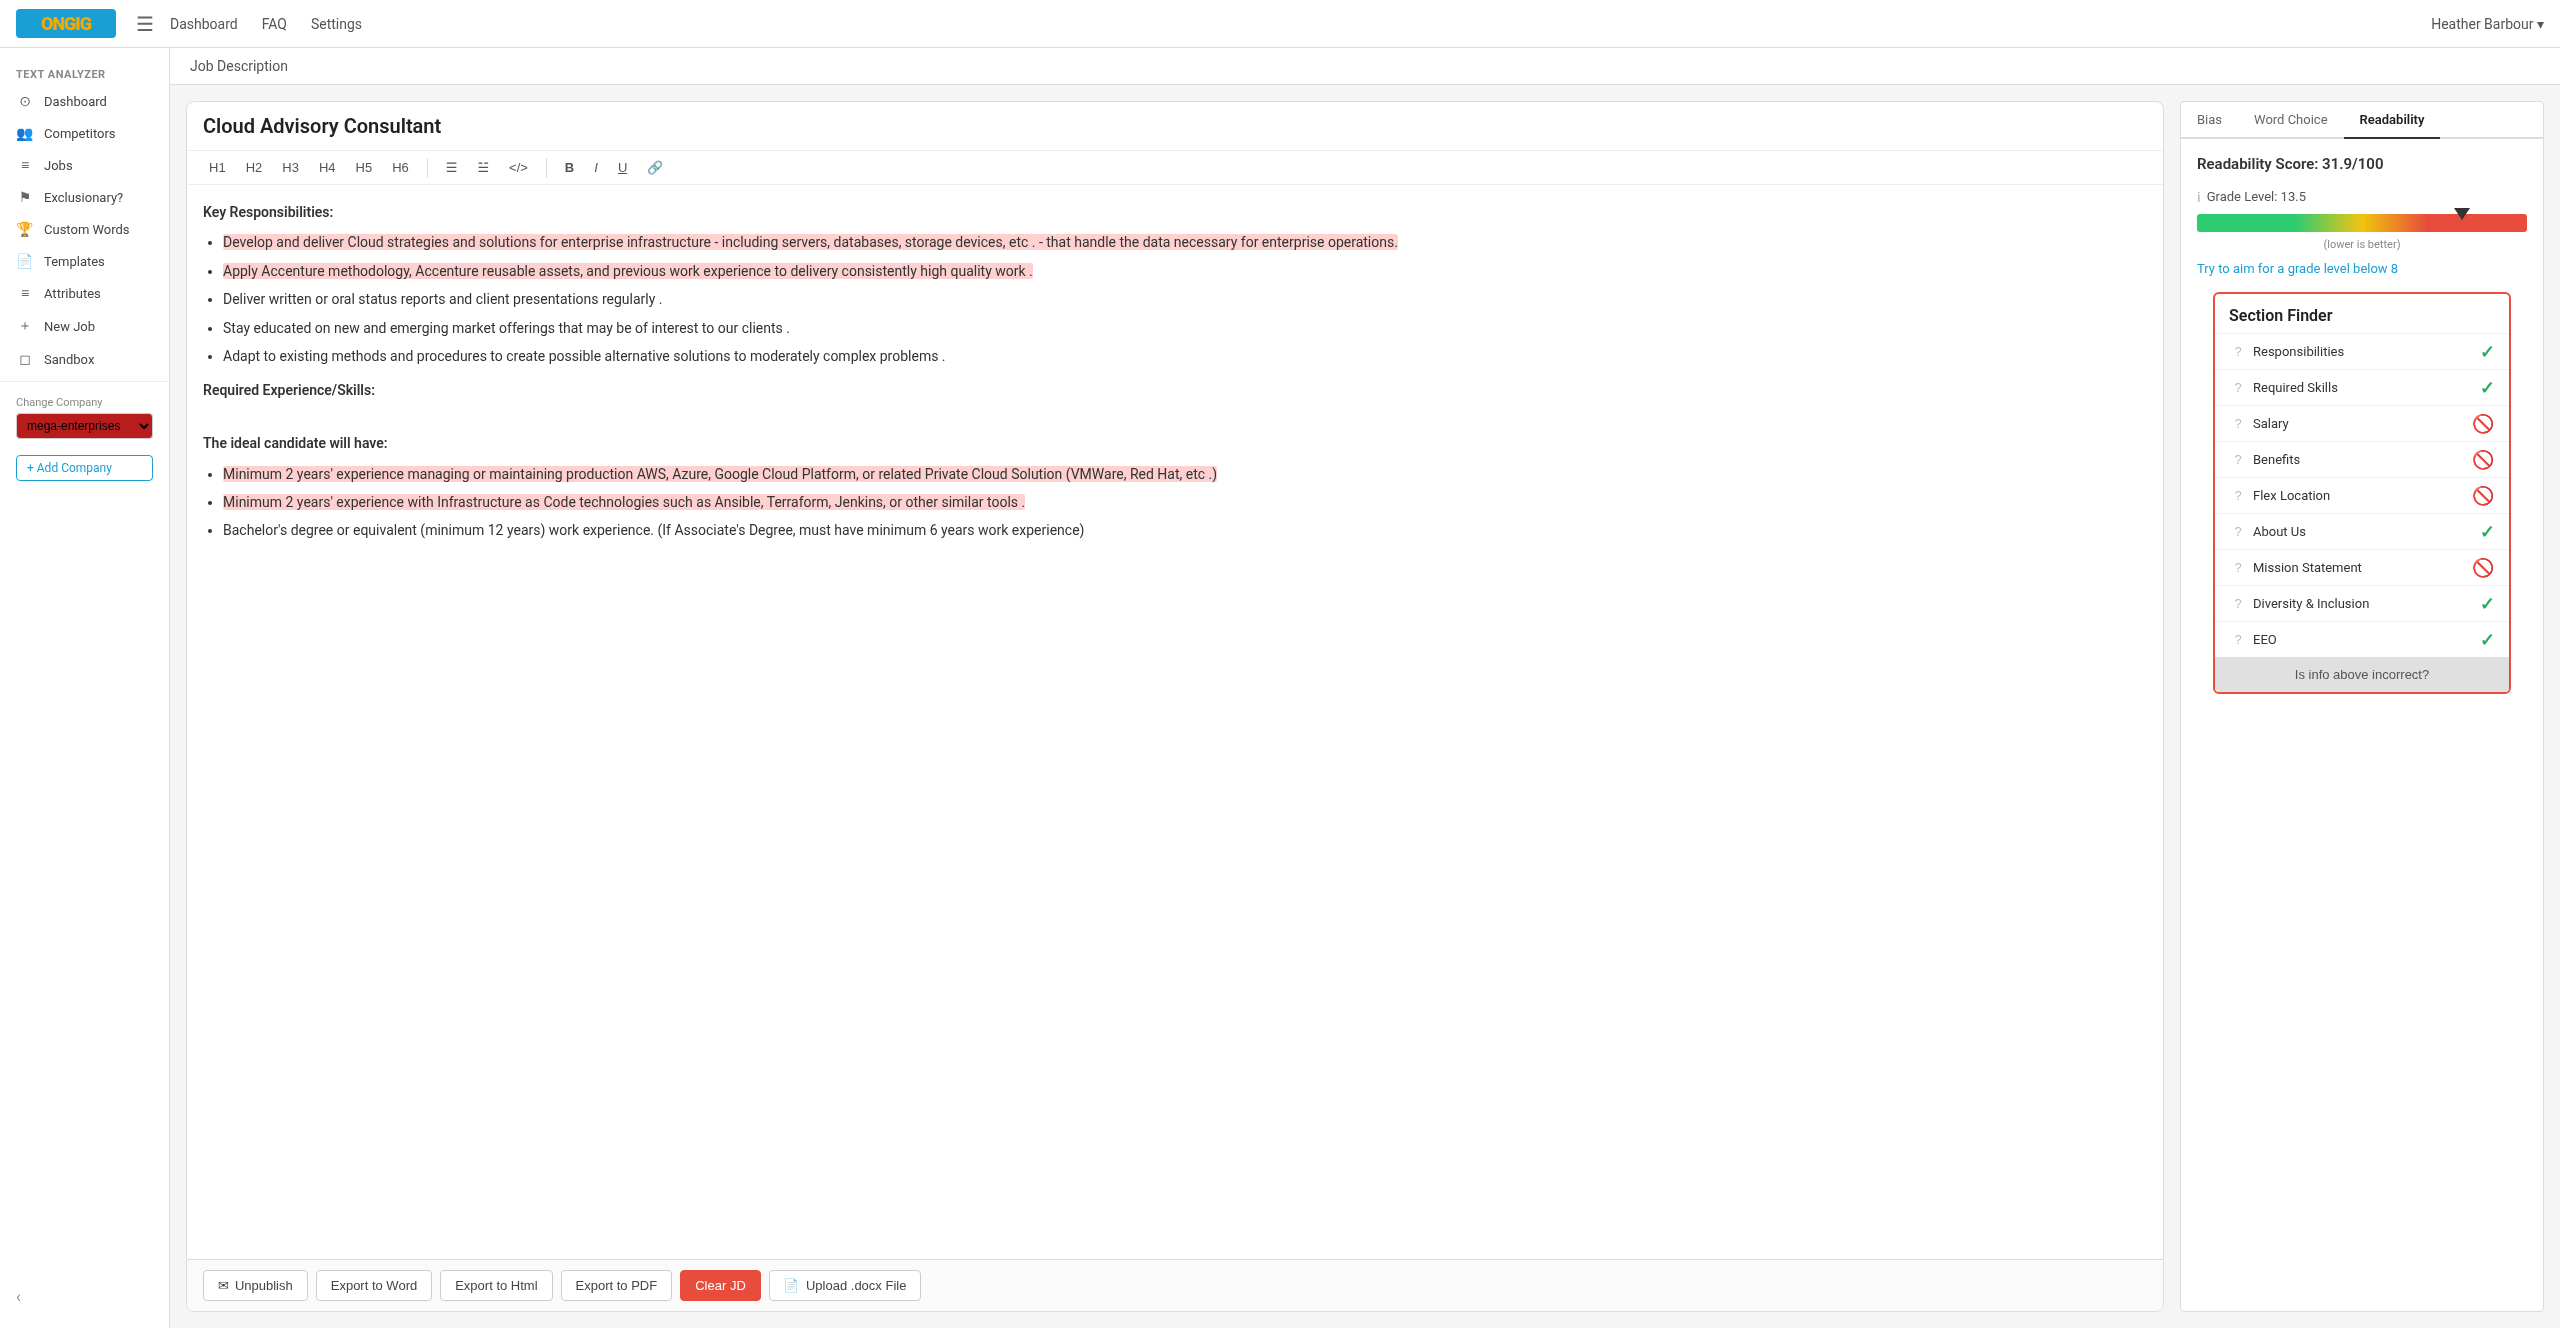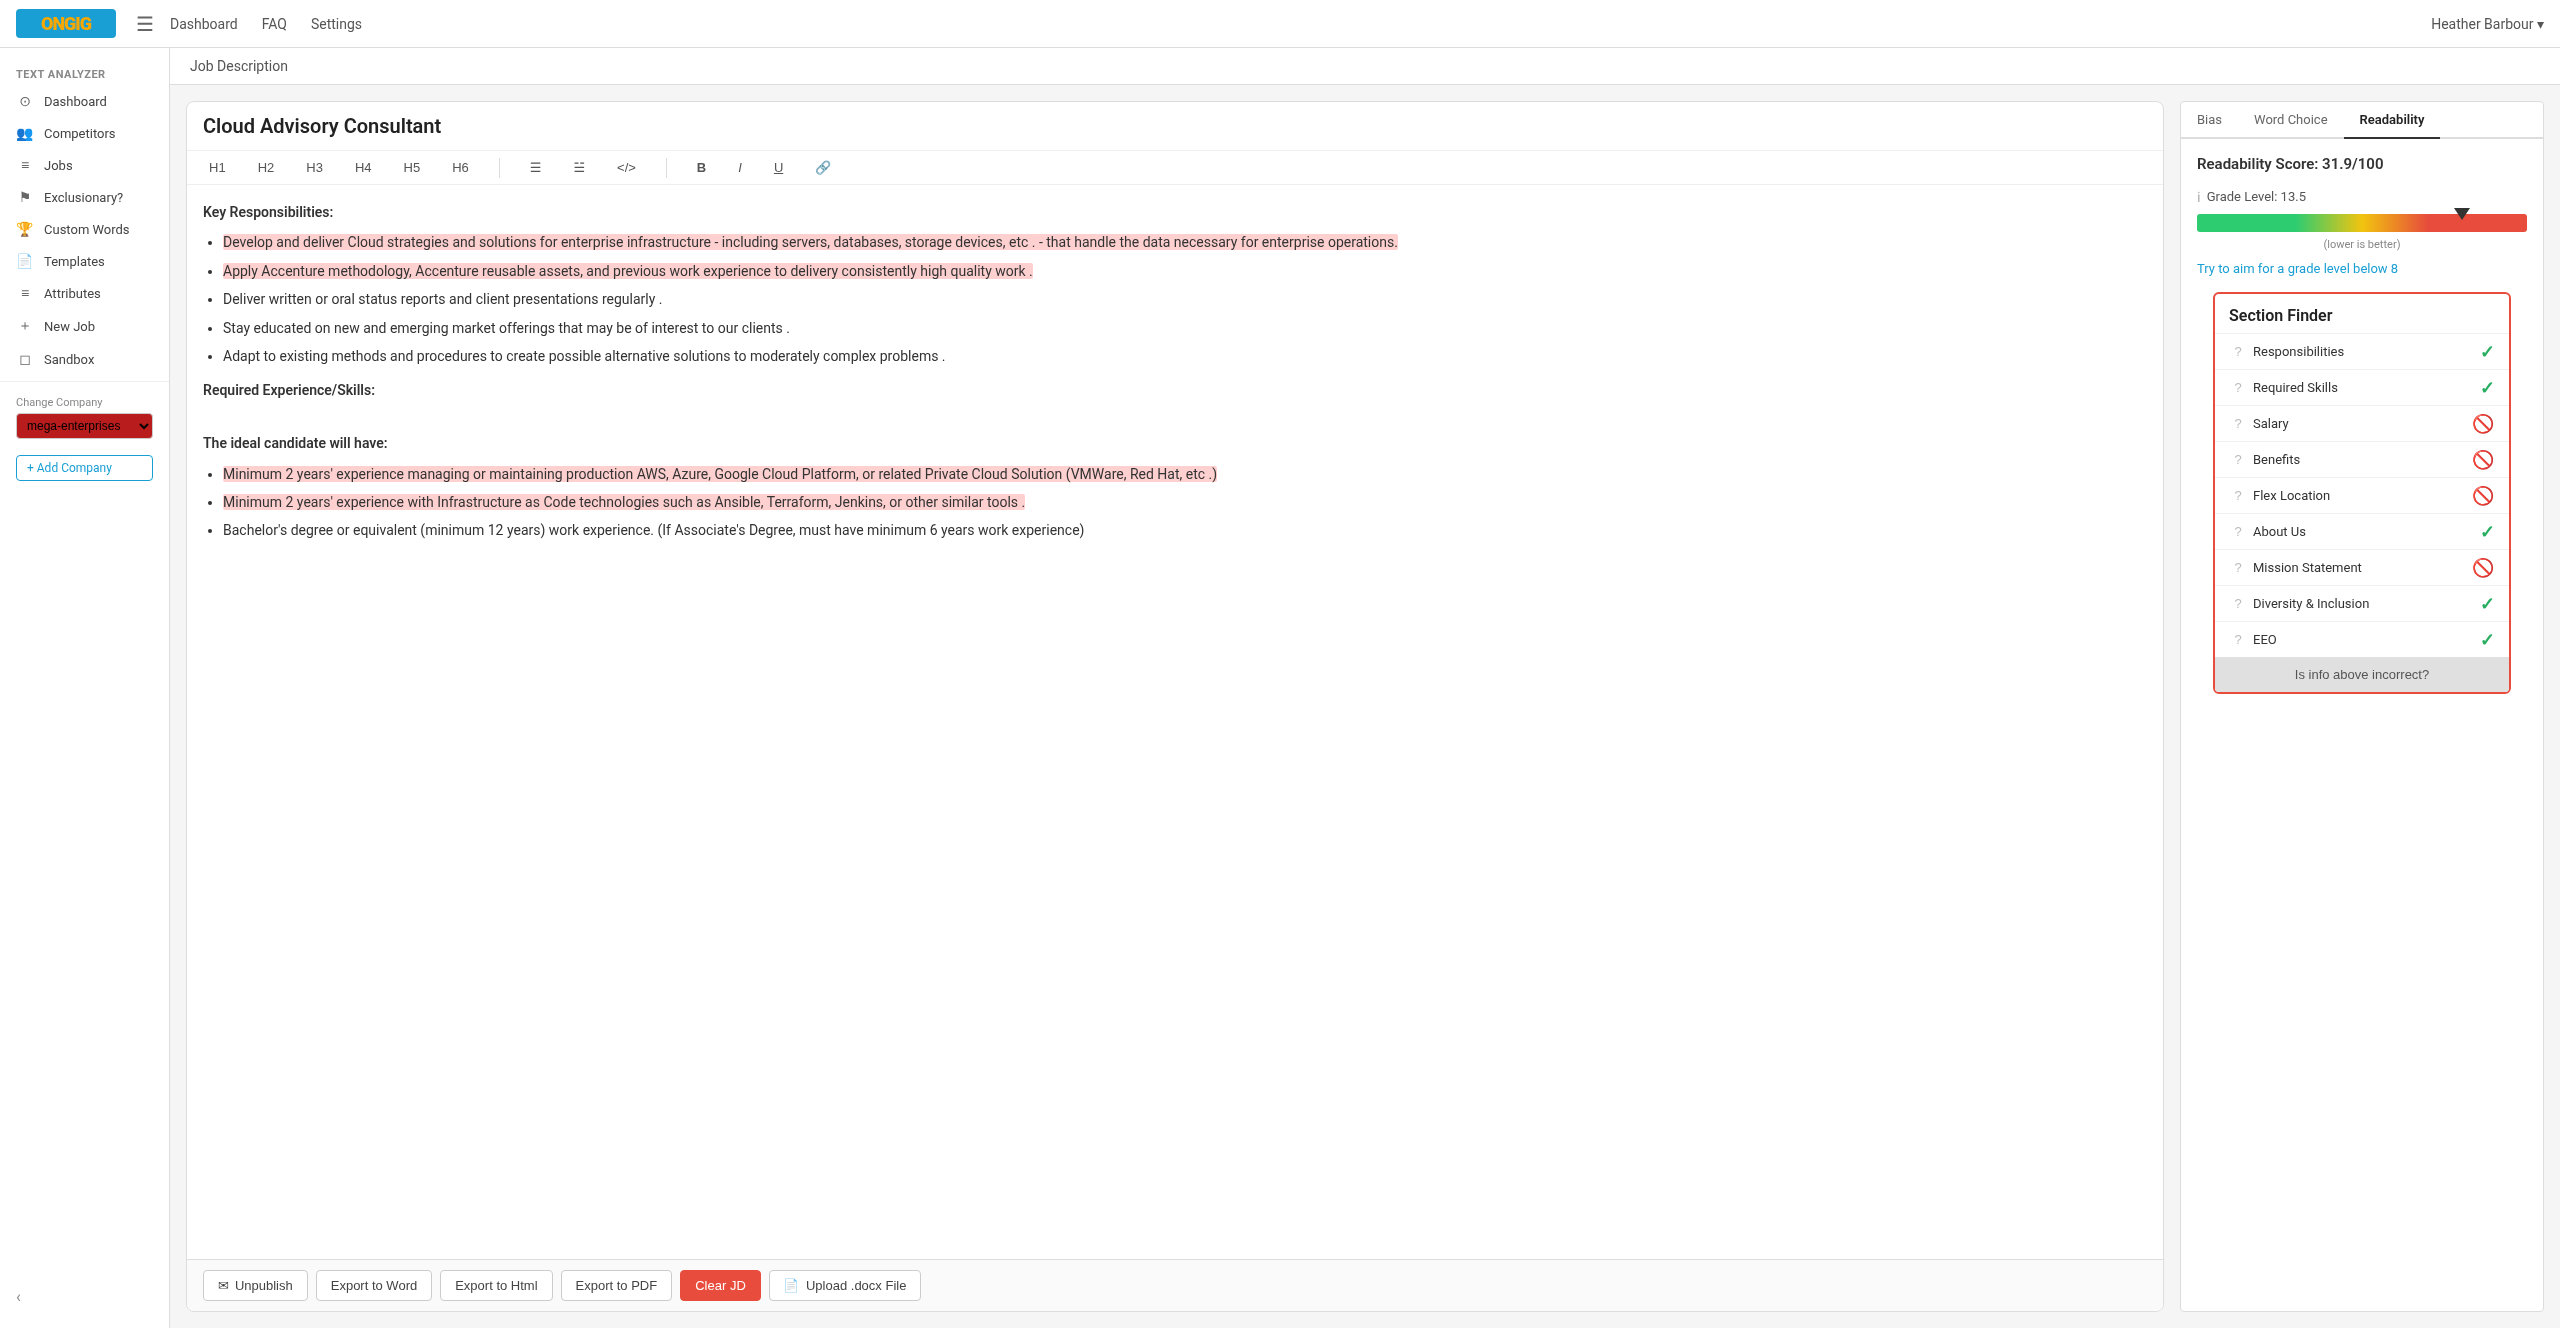--- a/index.html
+++ b/index.html
@@ -136,21 +136,21 @@
       text-align: center;
       margin: 10px 16px;
       cursor: pointer;
       font-size: 13px;
       color: #555;
     }
     .toolbar {
       padding: 6px 16px;
       display: flex;
       align-items: center;
-      gap: 20px;
+      gap: 8px;
       border-bottom: 1px solid #eee;
       flex-wrap: wrap;
     }
     .toolbar-btn {
       padding: 3px 6px;
       background: none;
       border: none;
       cursor: pointer;
       color: #555;
       font-size: 13px;

